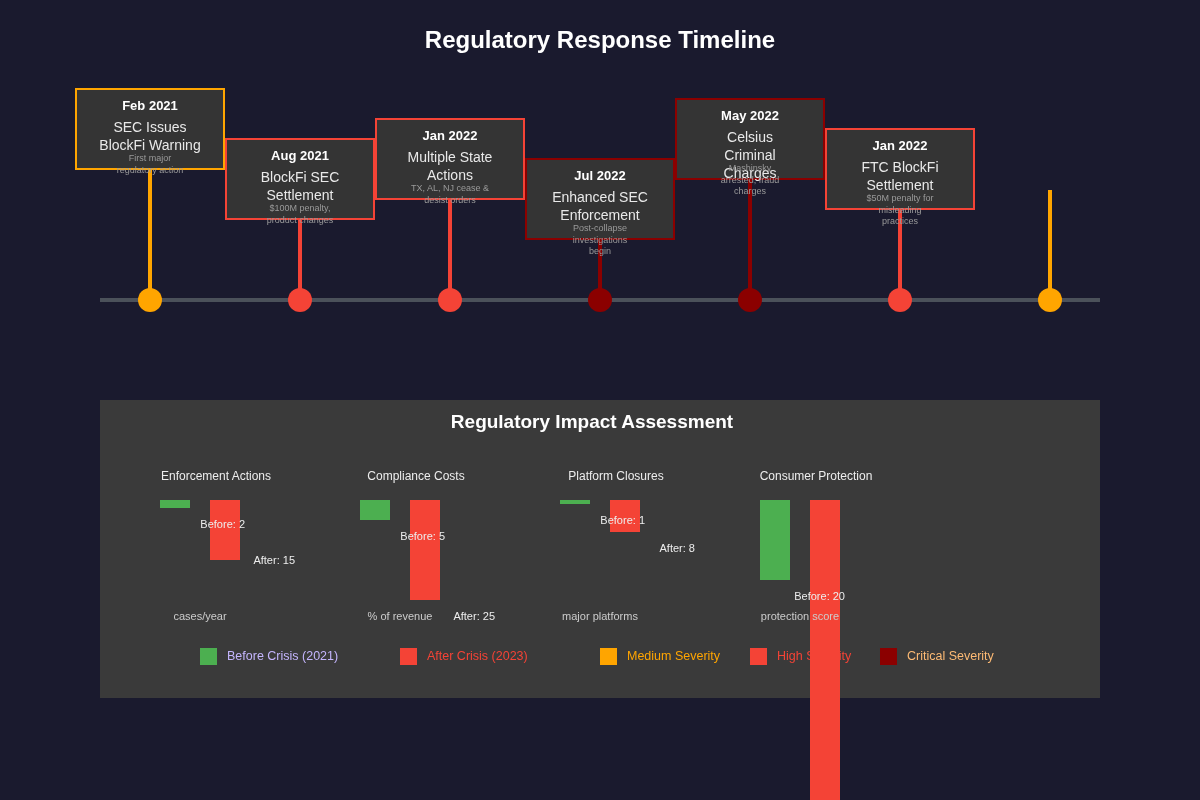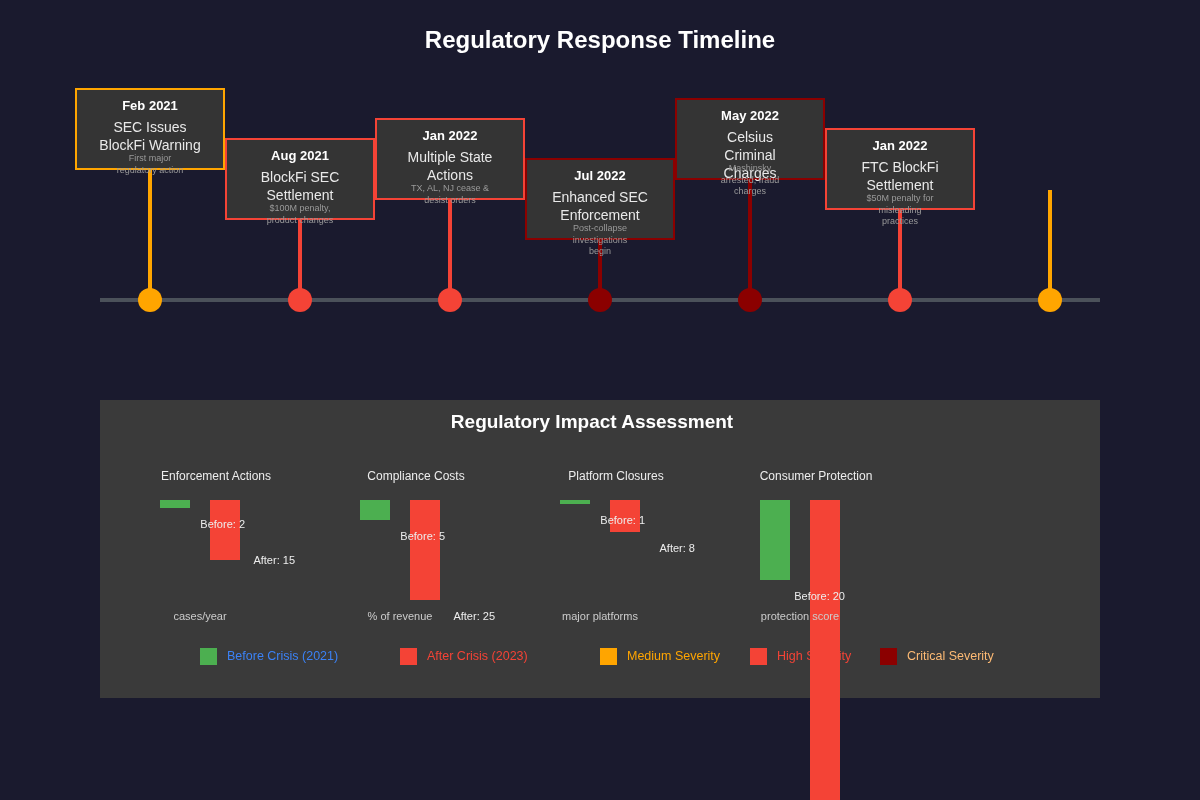--- a/index.html
+++ b/index.html
@@ -122,21 +122,21 @@
   <div class="event" style="left: 975px; --sev: #FFA500;">
     <div class="connector" style="top: 190px; height: 110px;"></div>
     <div class="dot"></div>
   </div>
 
   <div class="panel"></div>
   <div class="panel-title">Regulatory Impact Assessment</div>
 
   <div class="legend-item" style="left: 200px;">
     <span class="swatch" style="background: rgb(76, 175, 80);"></span>
-    <span class="legend-label" style="color: #3b82f6;">Before Crisis (2021)</span>
+    <span class="legend-label" style="color: #c4b5fd;">Before Crisis (2021)</span>
   </div>
   <div class="legend-item" style="left: 400px;">
     <span class="swatch" style="background: rgb(244, 67, 54);"></span>
     <span class="legend-label" style="color: rgb(244, 67, 54);">After Crisis (2023)</span>
   </div>
   <div class="legend-item" style="left: 600px;">
     <span class="swatch" style="background: rgb(255, 165, 0);"></span>
     <span class="legend-label" style="color: rgb(255, 165, 0);">Medium Severity</span>
   </div>
   <div class="legend-item" style="left: 750px;">

